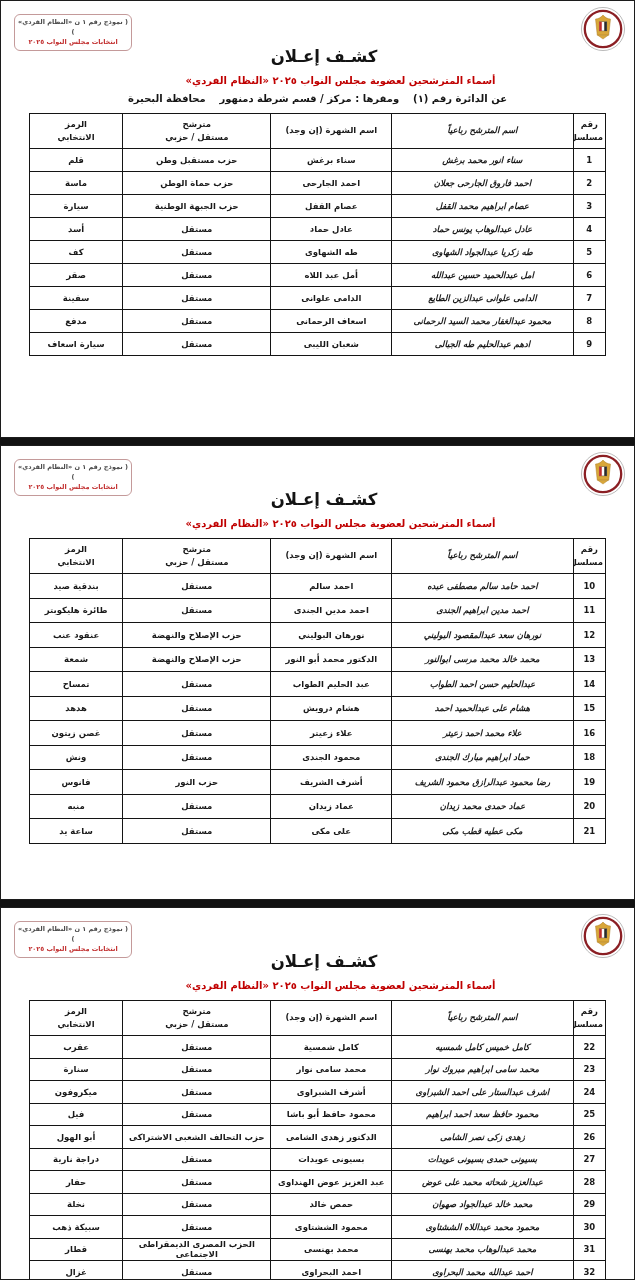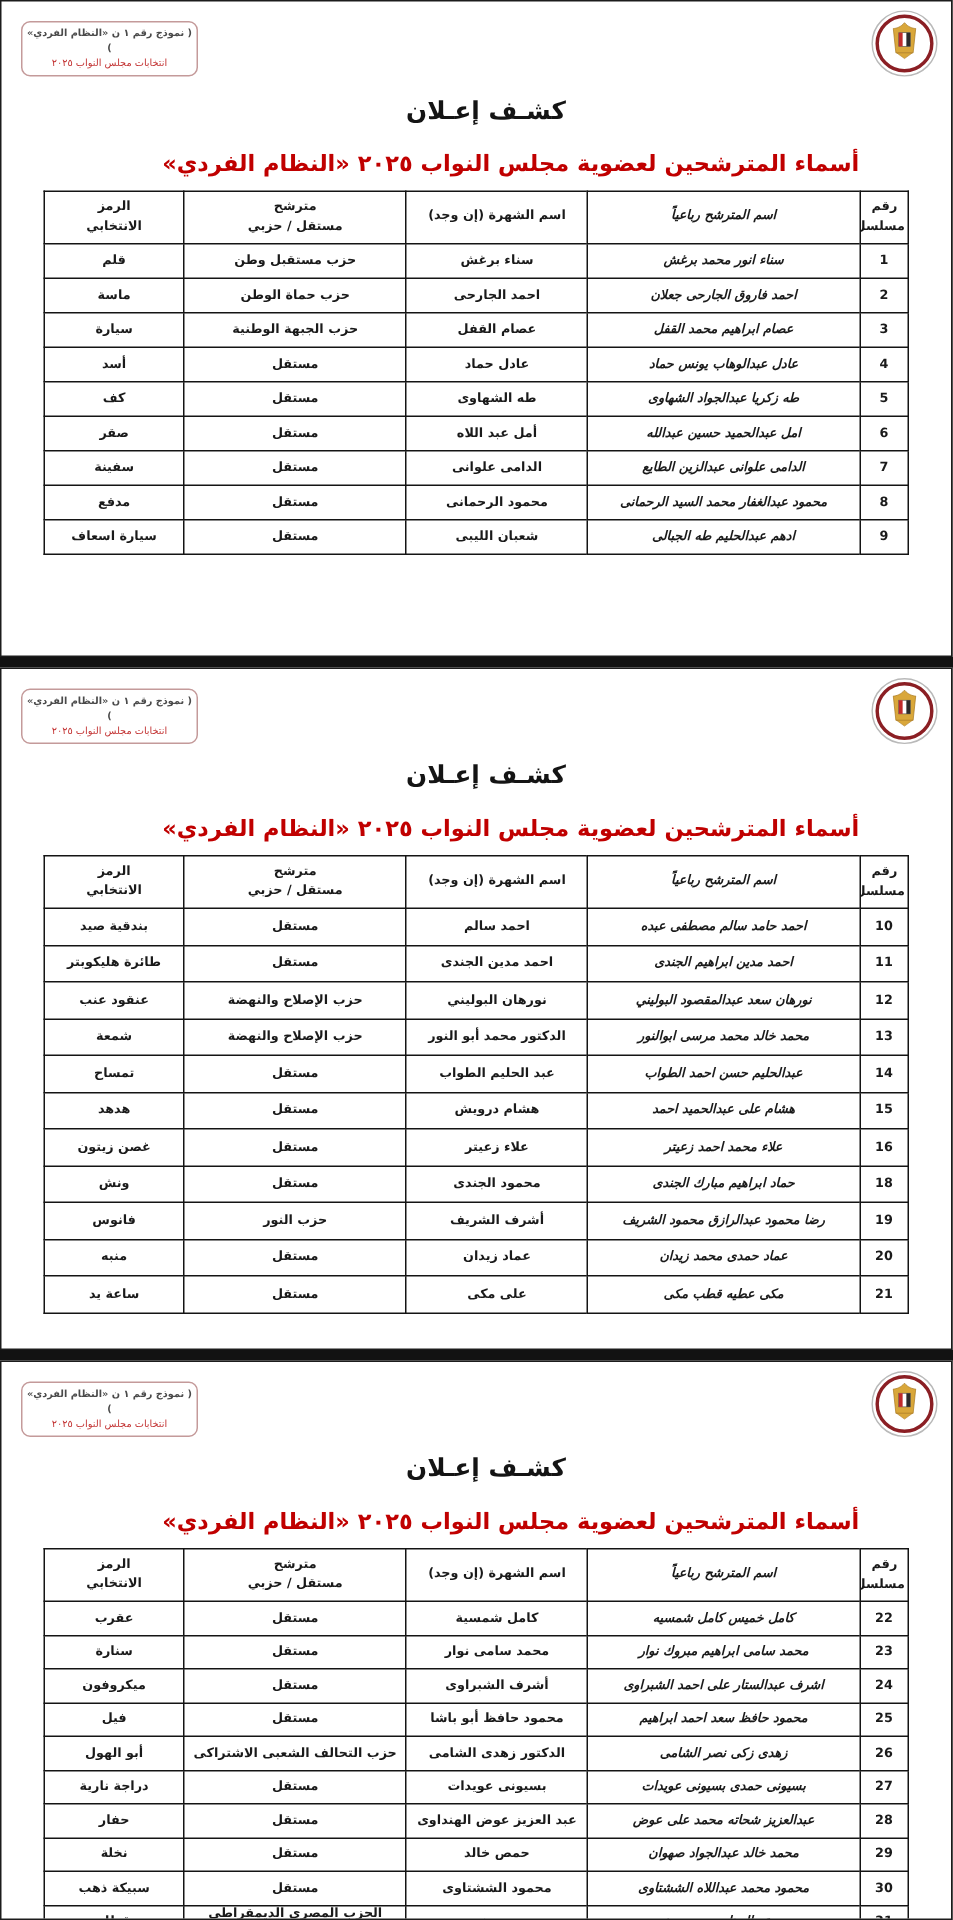--- a/index.html
+++ b/index.html
@@ -20,31 +20,31 @@
   .page-1{height:438px;margin-bottom:7px;}
   .page-2{height:455px;margin-bottom:7px;}
   .page-3{height:373px;}
   .formbox{
     position:absolute;top:13px;left:13px;
     width:118px;box-sizing:border-box;
     border:1px solid #c49a9a;border-radius:6px;
     padding:3px 3px;text-align:center;background:#fff;
   }
   .formbox .l1{font-size:6.5px;font-weight:bold;color:#4a4a4a;line-height:1.5;}
-  .formbox .l2{font-size:6.5px;font-weight:normal;color:#c23030;line-height:1.5;}
+  .formbox .l2{font-size:6.5px;font-weight:bold;color:#c23030;line-height:1.5;}
   .logo{position:absolute;top:5px;right:8px;width:46px;height:46px;}
   .title{
-    margin:17px;text-align:center;font-weight:bold;color:#141414;
+    margin:0;text-align:center;font-weight:bold;color:#141414;
     font-size:16.5px;letter-spacing:0.5px;padding-left:13px;
   }
   .page-1 .title{padding-top:46px;}
   .page-2 .title,.page-3 .title{padding-top:44px;}
   .subtitle{
     margin:9px 0 0 0;text-align:center;font-weight:bold;
-    font-size:15px;color:#c00000;padding-left:46px;
+    font-size:10px;color:#c00000;padding-left:46px;
   }
   .district{
     margin:7px 0 0 0;text-align:center;font-weight:bold;
     font-size:10px;color:#141414;
   }
   table.candidates{
     width:calc(100% - 56px);
     margin:9px 28px 0 28px;
     border-collapse:collapse;
     table-layout:fixed;
@@ -67,20 +67,120 @@
   .col-shahra{width:21%;}
   .col-party{width:26%;margin-left:16px;}
   .col-symbol{width:16%;}
 </style>
 </head>
 <body>
 
 <div class="doc">
 
   <div class="page page-1">
+    <div class="formbox">
+      <div class="l1">( نموذج رقم ١ ن «النظام الفردي» )</div>
+      <div class="l2">انتخابات مجلس النواب ٢٠٢٥</div>
+    </div>
+    <div class="logo">
+      <svg viewBox="0 0 48 48" width="46" height="46">
+        <circle cx="24" cy="24" r="22.5" fill="#ffffff" stroke="#b9b9b9" stroke-width="1"></circle>
+        <circle cx="24" cy="24" r="19" fill="#ffffff" stroke="#8b1f24" stroke-width="2.4"></circle>
+        <path d="M24 9.5 C26.5 12.5 29.5 13.5 31.8 13.6 L30 30.5 L18 30.5 L16.2 13.6 C18.5 13.5 21.5 12.5 24 9.5 Z" fill="#d9a73a" stroke="#a9791f" stroke-width="0.5"></path>
+        <rect x="20" y="16.5" width="8" height="9.5" fill="#ffffff" stroke="#444" stroke-width="0.4"></rect>
+        <rect x="20" y="16.5" width="2.7" height="9.5" fill="#c02b2b"></rect>
+        <rect x="25.3" y="16.5" width="2.7" height="9.5" fill="#2b2b2b"></rect>
+        <path d="M18.5 30.5 L29.5 30.5 L24 34.5 Z" fill="#d9a73a" stroke="#a9791f" stroke-width="0.4"></path>
+      </svg>
+    </div>
+    <h1 class="title">كشـف إعـلان</h1>
+    <p class="subtitle">أسماء المترشحين لعضوية مجلس النواب ٢٠٢٥ «النظام الفردي»</p>
+    <p class="district">عن الدائرة رقم (١)&nbsp;&nbsp;&nbsp; ومقرها : مركز / قسم شرطة دمنهور&nbsp;&nbsp;&nbsp; محافظة البحيرة</p>
+    <table class="candidates">
+      <thead>
+        <tr>
+          <th class="col-serial">رقم
+مسلسل</th>
+          <th class="col-name">اسم المترشح رباعياً</th>
+          <th class="col-shahra">اسم الشهرة (إن وجد)</th>
+          <th class="col-party">مترشح
+مستقل / حزبي</th>
+          <th class="col-symbol">الرمز
+الانتخابي</th>
+        </tr>
+      </thead>
+      <tbody>
+          <tr>
+            <td class="col-serial">1</td>
+            <td class="col-name">سناء انور محمد برغش</td>
+            <td class="col-shahra">سناء برغش</td>
+            <td class="col-party">حزب مستقبل وطن</td>
+            <td class="col-symbol">قلم</td>
+          </tr>
+          <tr>
+            <td class="col-serial">2</td>
+            <td class="col-name">احمد فاروق الجارحى جعلان</td>
+            <td class="col-shahra">احمد الجارحى</td>
+            <td class="col-party">حزب حماة الوطن</td>
+            <td class="col-symbol">ماسة</td>
+          </tr>
+          <tr>
+            <td class="col-serial">3</td>
+            <td class="col-name">عصام ابراهيم محمد القفل</td>
+            <td class="col-shahra">عصام القفل</td>
+            <td class="col-party">حزب الجبهة الوطنية</td>
+            <td class="col-symbol">سيارة</td>
+          </tr>
+          <tr>
+            <td class="col-serial">4</td>
+            <td class="col-name">عادل عبدالوهاب يونس حماد</td>
+            <td class="col-shahra">عادل حماد</td>
+            <td class="col-party">مستقل</td>
+            <td class="col-symbol">أسد</td>
+          </tr>
+          <tr>
+            <td class="col-serial">5</td>
+            <td class="col-name">طه زكريا عبدالجواد الشهاوى</td>
+            <td class="col-shahra">طه الشهاوى</td>
+            <td class="col-party">مستقل</td>
+            <td class="col-symbol">كف</td>
+          </tr>
+          <tr>
+            <td class="col-serial">6</td>
+            <td class="col-name">امل عبدالحميد حسين عبدالله</td>
+            <td class="col-shahra">أمل عبد اللاه</td>
+            <td class="col-party">مستقل</td>
+            <td class="col-symbol">صقر</td>
+          </tr>
+          <tr>
+            <td class="col-serial">7</td>
+            <td class="col-name">الدامى علوانى عبدالزين الطايع</td>
+            <td class="col-shahra">الدامى علوانى</td>
+            <td class="col-party">مستقل</td>
+            <td class="col-symbol">سفينة</td>
+          </tr>
+          <tr>
+            <td class="col-serial">8</td>
+            <td class="col-name">محمود عبدالغفار محمد السيد الرحمانى</td>
+            <td class="col-shahra">اسعاف الرحمانى</td>
+            <td class="col-party">مستقل</td>
+            <td class="col-symbol">مدفع</td>
+          </tr>
+          <tr>
+            <td class="col-serial">9</td>
+            <td class="col-name">ادهم عبدالحليم طه الجبالى</td>
+            <td class="col-shahra">شعبان الليبى</td>
+            <td class="col-party">مستقل</td>
+            <td class="col-symbol">سيارة اسعاف</td>
+          </tr>
+        </tbody>
+    </table>
+  </div>
+
+  <div class="page page-2">
     <div class="formbox">
       <div class="l1">( نموذج رقم ١ ن «النظام الفردي» )</div>
       <div class="l2">انتخابات مجلس النواب ٢٠٢٥</div>
     </div>
     <div class="logo">
       <svg viewBox="0 0 48 48" width="46" height="46">
         <circle cx="24" cy="24" r="22.5" fill="#ffffff" stroke="#b9b9b9" stroke-width="1"></circle>
         <circle cx="24" cy="24" r="19" fill="#ffffff" stroke="#8b1f24" stroke-width="2.4"></circle>
         <path d="M24 9.5 C26.5 12.5 29.5 13.5 31.8 13.6 L30 30.5 L18 30.5 L16.2 13.6 C18.5 13.5 21.5 12.5 24 9.5 Z" fill="#d9a73a" stroke="#a9791f" stroke-width="0.5"></path>
         <rect x="20" y="16.5" width="8" height="9.5" fill="#ffffff" stroke="#444" stroke-width="0.4"></rect>
@@ -99,87 +199,101 @@
           <th class="col-name">اسم المترشح رباعياً</th>
           <th class="col-shahra">اسم الشهرة (إن وجد)</th>
           <th class="col-party">مترشح
 مستقل / حزبي</th>
           <th class="col-symbol">الرمز
 الانتخابي</th>
         </tr>
       </thead>
       <tbody>
           <tr>
-            <td class="col-serial">1</td>
-            <td class="col-name">سناء انور محمد برغش</td>
-            <td class="col-shahra">سناء برغش</td>
-            <td class="col-party">حزب مستقبل وطن</td>
-            <td class="col-symbol">قلم</td>
-          </tr>
-          <tr>
-            <td class="col-serial">2</td>
-            <td class="col-name">احمد فاروق الجارحى جعلان</td>
-            <td class="col-shahra">احمد الجارحى</td>
-            <td class="col-party">حزب حماة الوطن</td>
-            <td class="col-symbol">ماسة</td>
-          </tr>
-          <tr>
-            <td class="col-serial">3</td>
-            <td class="col-name">عصام ابراهيم محمد القفل</td>
-            <td class="col-shahra">عصام القفل</td>
-            <td class="col-party">حزب الجبهة الوطنية</td>
-            <td class="col-symbol">سيارة</td>
-          </tr>
-          <tr>
-            <td class="col-serial">4</td>
-            <td class="col-name">عادل عبدالوهاب يونس حماد</td>
-            <td class="col-shahra">عادل حماد</td>
-            <td class="col-party">مستقل</td>
-            <td class="col-symbol">أسد</td>
-          </tr>
-          <tr>
-            <td class="col-serial">5</td>
-            <td class="col-name">طه زكريا عبدالجواد الشهاوى</td>
-            <td class="col-shahra">طه الشهاوى</td>
-            <td class="col-party">مستقل</td>
-            <td class="col-symbol">كف</td>
-          </tr>
-          <tr>
-            <td class="col-serial">6</td>
-            <td class="col-name">امل عبدالحميد حسين عبدالله</td>
-            <td class="col-shahra">أمل عبد اللاه</td>
-            <td class="col-party">مستقل</td>
-            <td class="col-symbol">صقر</td>
-          </tr>
-          <tr>
-            <td class="col-serial">7</td>
-            <td class="col-name">الدامى علوانى عبدالزين الطايع</td>
-            <td class="col-shahra">الدامى علوانى</td>
-            <td class="col-party">مستقل</td>
-            <td class="col-symbol">سفينة</td>
-          </tr>
-          <tr>
-            <td class="col-serial">8</td>
-            <td class="col-name">محمود عبدالغفار محمد السيد الرحمانى</td>
-            <td class="col-shahra">محمود الرحمانى</td>
-            <td class="col-party">مستقل</td>
-            <td class="col-symbol">مدفع</td>
-          </tr>
-          <tr>
-            <td class="col-serial">9</td>
-            <td class="col-name">ادهم عبدالحليم طه الجبالى</td>
-            <td class="col-shahra">شعبان الليبى</td>
-            <td class="col-party">مستقل</td>
-            <td class="col-symbol">سيارة اسعاف</td>
+            <td class="col-serial">10</td>
+            <td class="col-name">احمد حامد سالم مصطفى عبده</td>
+            <td class="col-shahra">احمد سالم</td>
+            <td class="col-party">مستقل</td>
+            <td class="col-symbol">بندقية صيد</td>
+          </tr>
+          <tr>
+            <td class="col-serial">11</td>
+            <td class="col-name">احمد مدين ابراهيم الجندى</td>
+            <td class="col-shahra">احمد مدين الجندى</td>
+            <td class="col-party">مستقل</td>
+            <td class="col-symbol">طائرة هليكوبتر</td>
+          </tr>
+          <tr>
+            <td class="col-serial">12</td>
+            <td class="col-name">نورهان سعد عبدالمقصود البوليني</td>
+            <td class="col-shahra">نورهان البوليني</td>
+            <td class="col-party">حزب الإصلاح والنهضة</td>
+            <td class="col-symbol">عنقود عنب</td>
+          </tr>
+          <tr>
+            <td class="col-serial">13</td>
+            <td class="col-name">محمد خالد محمد مرسى ابوالنور</td>
+            <td class="col-shahra">الدكتور محمد أبو النور</td>
+            <td class="col-party">حزب الإصلاح والنهضة</td>
+            <td class="col-symbol">شمعة</td>
+          </tr>
+          <tr>
+            <td class="col-serial">14</td>
+            <td class="col-name">عبدالحليم حسن احمد الطواب</td>
+            <td class="col-shahra">عبد الحليم الطواب</td>
+            <td class="col-party">مستقل</td>
+            <td class="col-symbol">تمساح</td>
+          </tr>
+          <tr>
+            <td class="col-serial">15</td>
+            <td class="col-name">هشام على عبدالحميد احمد</td>
+            <td class="col-shahra">هشام درويش</td>
+            <td class="col-party">مستقل</td>
+            <td class="col-symbol">هدهد</td>
+          </tr>
+          <tr>
+            <td class="col-serial">16</td>
+            <td class="col-name">علاء محمد احمد زعيتر</td>
+            <td class="col-shahra">علاء زعيتر</td>
+            <td class="col-party">مستقل</td>
+            <td class="col-symbol">غصن زيتون</td>
+          </tr>
+          <tr>
+            <td class="col-serial">18</td>
+            <td class="col-name">حماد ابراهيم مبارك الجندى</td>
+            <td class="col-shahra">محمود الجندى</td>
+            <td class="col-party">مستقل</td>
+            <td class="col-symbol">ونش</td>
+          </tr>
+          <tr>
+            <td class="col-serial">19</td>
+            <td class="col-name">رضا محمود عبدالرازق محمود الشريف</td>
+            <td class="col-shahra">أشرف الشريف</td>
+            <td class="col-party">حزب النور</td>
+            <td class="col-symbol">فانوس</td>
+          </tr>
+          <tr>
+            <td class="col-serial">20</td>
+            <td class="col-name">عماد حمدى محمد زيدان</td>
+            <td class="col-shahra">عماد زيدان</td>
+            <td class="col-party">مستقل</td>
+            <td class="col-symbol">منبه</td>
+          </tr>
+          <tr>
+            <td class="col-serial">21</td>
+            <td class="col-name">مكى عطيه قطب مكى</td>
+            <td class="col-shahra">على مكى</td>
+            <td class="col-party">مستقل</td>
+            <td class="col-symbol">ساعة يد</td>
           </tr>
         </tbody>
     </table>
   </div>
 
-  <div class="page page-2">
+  <div class="page page-3">
     <div class="formbox">
       <div class="l1">( نموذج رقم ١ ن «النظام الفردي» )</div>
       <div class="l2">انتخابات مجلس النواب ٢٠٢٥</div>
     </div>
     <div class="logo">
       <svg viewBox="0 0 48 48" width="46" height="46">
         <circle cx="24" cy="24" r="22.5" fill="#ffffff" stroke="#b9b9b9" stroke-width="1"></circle>
         <circle cx="24" cy="24" r="19" fill="#ffffff" stroke="#8b1f24" stroke-width="2.4"></circle>
         <path d="M24 9.5 C26.5 12.5 29.5 13.5 31.8 13.6 L30 30.5 L18 30.5 L16.2 13.6 C18.5 13.5 21.5 12.5 24 9.5 Z" fill="#d9a73a" stroke="#a9791f" stroke-width="0.5"></path>
         <rect x="20" y="16.5" width="8" height="9.5" fill="#ffffff" stroke="#444" stroke-width="0.4"></rect>
@@ -198,133 +312,20 @@
           <th class="col-name">اسم المترشح رباعياً</th>
           <th class="col-shahra">اسم الشهرة (إن وجد)</th>
           <th class="col-party">مترشح
 مستقل / حزبي</th>
           <th class="col-symbol">الرمز
 الانتخابي</th>
         </tr>
       </thead>
       <tbody>
           <tr>
-            <td class="col-serial">10</td>
-            <td class="col-name">احمد حامد سالم مصطفى عبده</td>
-            <td class="col-shahra">احمد سالم</td>
-            <td class="col-party">مستقل</td>
-            <td class="col-symbol">بندقية صيد</td>
-          </tr>
-          <tr>
-            <td class="col-serial">11</td>
-            <td class="col-name">احمد مدين ابراهيم الجندى</td>
-            <td class="col-shahra">احمد مدين الجندى</td>
-            <td class="col-party">مستقل</td>
-            <td class="col-symbol">طائرة هليكوبتر</td>
-          </tr>
-          <tr>
-            <td class="col-serial">12</td>
-            <td class="col-name">نورهان سعد عبدالمقصود البوليني</td>
-            <td class="col-shahra">نورهان البوليني</td>
-            <td class="col-party">حزب الإصلاح والنهضة</td>
-            <td class="col-symbol">عنقود عنب</td>
-          </tr>
-          <tr>
-            <td class="col-serial">13</td>
-            <td class="col-name">محمد خالد محمد مرسى ابوالنور</td>
-            <td class="col-shahra">الدكتور محمد أبو النور</td>
-            <td class="col-party">حزب الإصلاح والنهضة</td>
-            <td class="col-symbol">شمعة</td>
-          </tr>
-          <tr>
-            <td class="col-serial">14</td>
-            <td class="col-name">عبدالحليم حسن احمد الطواب</td>
-            <td class="col-shahra">عبد الحليم الطواب</td>
-            <td class="col-party">مستقل</td>
-            <td class="col-symbol">تمساح</td>
-          </tr>
-          <tr>
-            <td class="col-serial">15</td>
-            <td class="col-name">هشام على عبدالحميد احمد</td>
-            <td class="col-shahra">هشام درويش</td>
-            <td class="col-party">مستقل</td>
-            <td class="col-symbol">هدهد</td>
-          </tr>
-          <tr>
-            <td class="col-serial">16</td>
-            <td class="col-name">علاء محمد احمد زعيتر</td>
-            <td class="col-shahra">علاء زعيتر</td>
-            <td class="col-party">مستقل</td>
-            <td class="col-symbol">غصن زيتون</td>
-          </tr>
-          <tr>
-            <td class="col-serial">18</td>
-            <td class="col-name">حماد ابراهيم مبارك الجندى</td>
-            <td class="col-shahra">محمود الجندى</td>
-            <td class="col-party">مستقل</td>
-            <td class="col-symbol">ونش</td>
-          </tr>
-          <tr>
-            <td class="col-serial">19</td>
-            <td class="col-name">رضا محمود عبدالرازق محمود الشريف</td>
-            <td class="col-shahra">أشرف الشريف</td>
-            <td class="col-party">حزب النور</td>
-            <td class="col-symbol">فانوس</td>
-          </tr>
-          <tr>
-            <td class="col-serial">20</td>
-            <td class="col-name">عماد حمدى محمد زيدان</td>
-            <td class="col-shahra">عماد زيدان</td>
-            <td class="col-party">مستقل</td>
-            <td class="col-symbol">منبه</td>
-          </tr>
-          <tr>
-            <td class="col-serial">21</td>
-            <td class="col-name">مكى عطيه قطب مكى</td>
-            <td class="col-shahra">على مكى</td>
-            <td class="col-party">مستقل</td>
-            <td class="col-symbol">ساعة يد</td>
-          </tr>
-        </tbody>
-    </table>
-  </div>
-
-  <div class="page page-3">
-    <div class="formbox">
-      <div class="l1">( نموذج رقم ١ ن «النظام الفردي» )</div>
-      <div class="l2">انتخابات مجلس النواب ٢٠٢٥</div>
-    </div>
-    <div class="logo">
-      <svg viewBox="0 0 48 48" width="46" height="46">
-        <circle cx="24" cy="24" r="22.5" fill="#ffffff" stroke="#b9b9b9" stroke-width="1"></circle>
-        <circle cx="24" cy="24" r="19" fill="#ffffff" stroke="#8b1f24" stroke-width="2.4"></circle>
-        <path d="M24 9.5 C26.5 12.5 29.5 13.5 31.8 13.6 L30 30.5 L18 30.5 L16.2 13.6 C18.5 13.5 21.5 12.5 24 9.5 Z" fill="#d9a73a" stroke="#a9791f" stroke-width="0.5"></path>
-        <rect x="20" y="16.5" width="8" height="9.5" fill="#ffffff" stroke="#444" stroke-width="0.4"></rect>
-        <rect x="20" y="16.5" width="2.7" height="9.5" fill="#c02b2b"></rect>
-        <rect x="25.3" y="16.5" width="2.7" height="9.5" fill="#2b2b2b"></rect>
-        <path d="M18.5 30.5 L29.5 30.5 L24 34.5 Z" fill="#d9a73a" stroke="#a9791f" stroke-width="0.4"></path>
-      </svg>
-    </div>
-    <h1 class="title">كشـف إعـلان</h1>
-    <p class="subtitle">أسماء المترشحين لعضوية مجلس النواب ٢٠٢٥ «النظام الفردي»</p>
-    <table class="candidates">
-      <thead>
-        <tr>
-          <th class="col-serial">رقم
-مسلسل</th>
-          <th class="col-name">اسم المترشح رباعياً</th>
-          <th class="col-shahra">اسم الشهرة (إن وجد)</th>
-          <th class="col-party">مترشح
-مستقل / حزبي</th>
-          <th class="col-symbol">الرمز
-الانتخابي</th>
-        </tr>
-      </thead>
-      <tbody>
-          <tr>
             <td class="col-serial">22</td>
             <td class="col-name">كامل خميس كامل شمسيه</td>
             <td class="col-shahra">كامل شمسية</td>
             <td class="col-party">مستقل</td>
             <td class="col-symbol">عقرب</td>
           </tr>
           <tr>
             <td class="col-serial">23</td>
             <td class="col-name">محمد سامى ابراهيم مبروك نوار</td>
             <td class="col-shahra">محمد سامى نوار</td>

